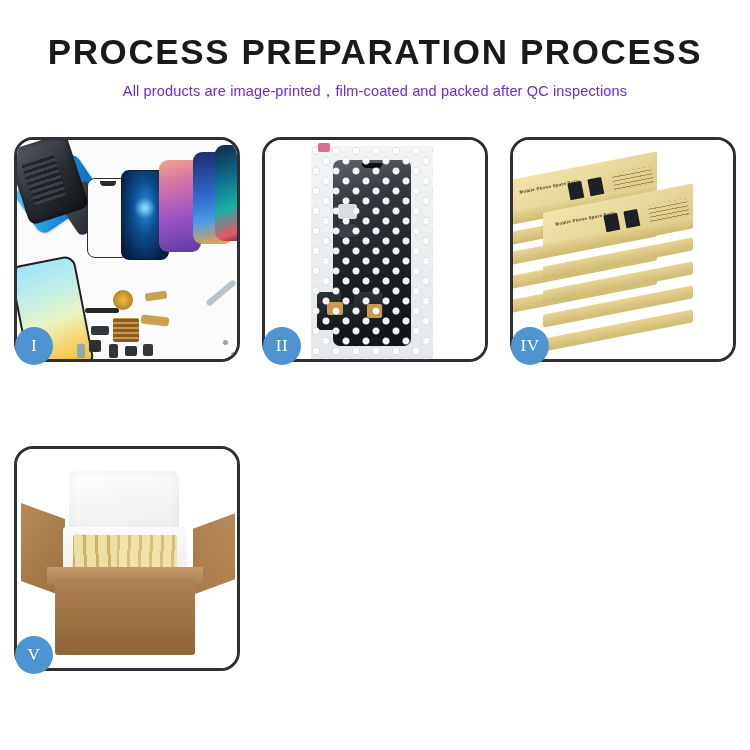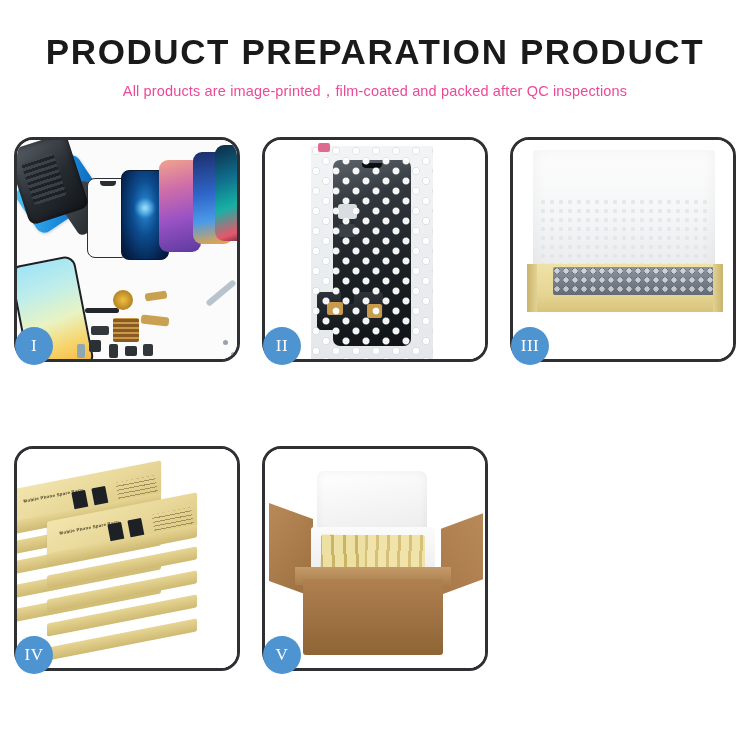--- a/index.html
+++ b/index.html
@@ -12,21 +12,21 @@
   }
   .page{width:750px;height:750px;position:relative;}
 
   
   .header{padding-top:34px;text-align:center;}
   .title{
     font-size:35px;font-weight:bold;color:#1a1a1a;
     letter-spacing:1.6px;line-height:1.05;white-space:nowrap;
   }
   .subtitle{
-    margin-top:11px;font-size:14.5px;color:#ec4899;
+    margin-top:11px;font-size:14.5px;color:#6d28d9;
     letter-spacing:.15px;white-space:nowrap;
   }
 
   
   .grid{
     position:absolute;left:14px;top:137px;
     width:722px;height:556px;
     display:grid;
     grid-template-columns:repeat(3,226px);
     grid-template-rows:repeat(2,225px);
@@ -260,21 +260,21 @@
   .c-tab2{position:absolute;left:44px;top:156px;width:16px;height:16px;background:rgba(150,116,72,.85);transform:skewY(16deg);}
   .c-shadow{position:absolute;left:10px;top:176px;width:196px;height:26px;
     background:radial-gradient(ellipse at 50% 40%,rgba(180,185,190,.35),transparent 70%);}
 </style>
 </head>
 <body>
 
 <div class="page">
 
   <div class="header">
-    <div class="title">PRODUCT PREPARATION PRODUCT</div>
+    <div class="title">PROCESS PREPARATION PROCESS</div>
     <div class="subtitle">All products are image-printed，film-coated and packed after QC inspections</div>
   </div>
 
   <div class="grid">
 
     <div class="panel">
       <div class="panel-inner p1">
         <div class="ph ph-a"></div>
         <div class="ph ph-b"></div>
         <div class="ph ph-white"></div>
@@ -313,31 +313,20 @@
           <div class="bag-conn"></div>
           <div class="bag-chip"></div>
           <div class="bag-g1"></div>
           <div class="bag-g2"></div>
           <div class="bag-tag"></div>
         </div>
       </div>
       <div class="badge">II</div>
     </div>
 
-    <div class="panel">
-      <div class="panel-inner p3">
-        <div class="b3-lid"></div>
-        <div class="b3-tray">
-          <div class="b3-bubble"></div>
-          <div class="b3-lip"></div>
-          <div class="b3-lip-r"></div>
-        </div>
-      </div>
-      <div class="badge">III</div>
-    </div>
 
     <div class="panel">
       <div class="panel-inner p4">
         <div class="stack">
 
           <div class="bx bx-top" style="left:-6px;top:26px;"></div>
           <div class="bx bx-lbl" style="left:6px;top:44px;">Mobile Phone Spare Parts</div>
           <div class="bx-sc" style="left:56px;top:42px;"></div>
           <div class="bx-sc" style="left:76px;top:38px;"></div>
           <div class="bx-lines" style="left:100px;top:30px;"></div>

